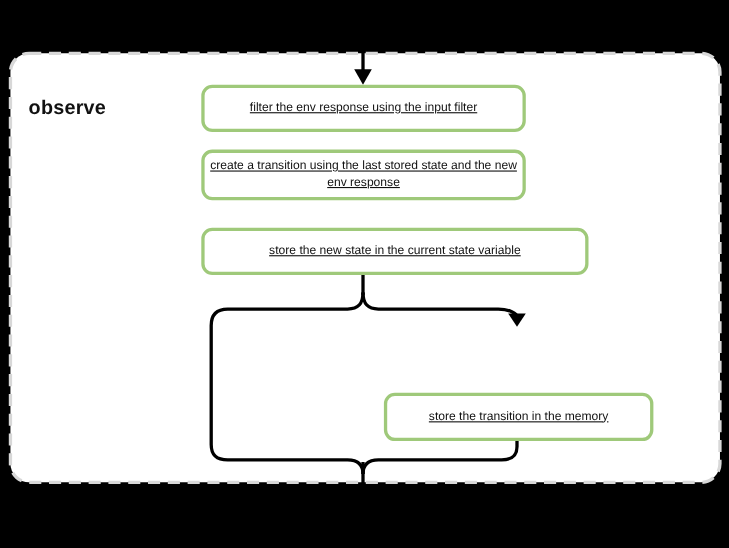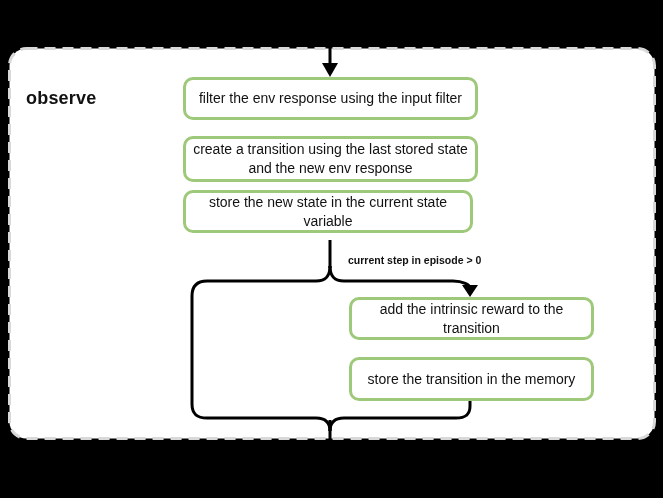--- a/index.html
+++ b/index.html
@@ -50,28 +50,29 @@
   }
   .node {
     position: absolute;
     background: var(--node-background);
     border: 3px solid var(--node-border);
     border-radius: 10px;
     display: flex;
     align-items: center;
     justify-content: center;
     text-align: center;
-    font-size: 14px;
+    font-size: 11px;
     line-height: 1.35;
     color: var(--text);
     padding: 2px 3px;
+    text-decoration: underline;
   }
   .node-filter      { left: 183px; top: 77px;  width: 295px; height: 43px; }
   .node-create      { left: 183px; top: 136px; width: 295px; height: 46px; }
-  .node-store-state { left: 183px; top: 190px; width: 290px; height: 43px; }
+  .node-store-state { left: 183px; top: 207px; width: 352px; height: 43px; }
   .node-add-reward  { left: 349px; top: 297px; width: 245px; height: 43px; }
   .node-store-trans { left: 349px; top: 357px; width: 245px; height: 44px; }
   .condition {
     position: absolute;
     left: 348px; top: 254px;
     font-size: 10.5px;
     font-weight: bold;
     color: var(--text);
     white-space: nowrap;
   }
@@ -108,23 +109,19 @@
   </div>
 
   <div class="node node-create">
     <span>create a transition using the last stored state and the new env response</span>
   </div>
 
   <div class="node node-store-state">
     <span>store the new state in the current state variable</span>
   </div>
 
-  <div class="node node-add-reward">
-    <span>add the intrinsic reward to the transition</span>
-  </div>
 
   <div class="node node-store-trans">
     <span>store the transition in the memory</span>
   </div>
 
-  <div class="condition">current step in episode &gt; 0</div>
 
 </div>
 
 </body></html>

